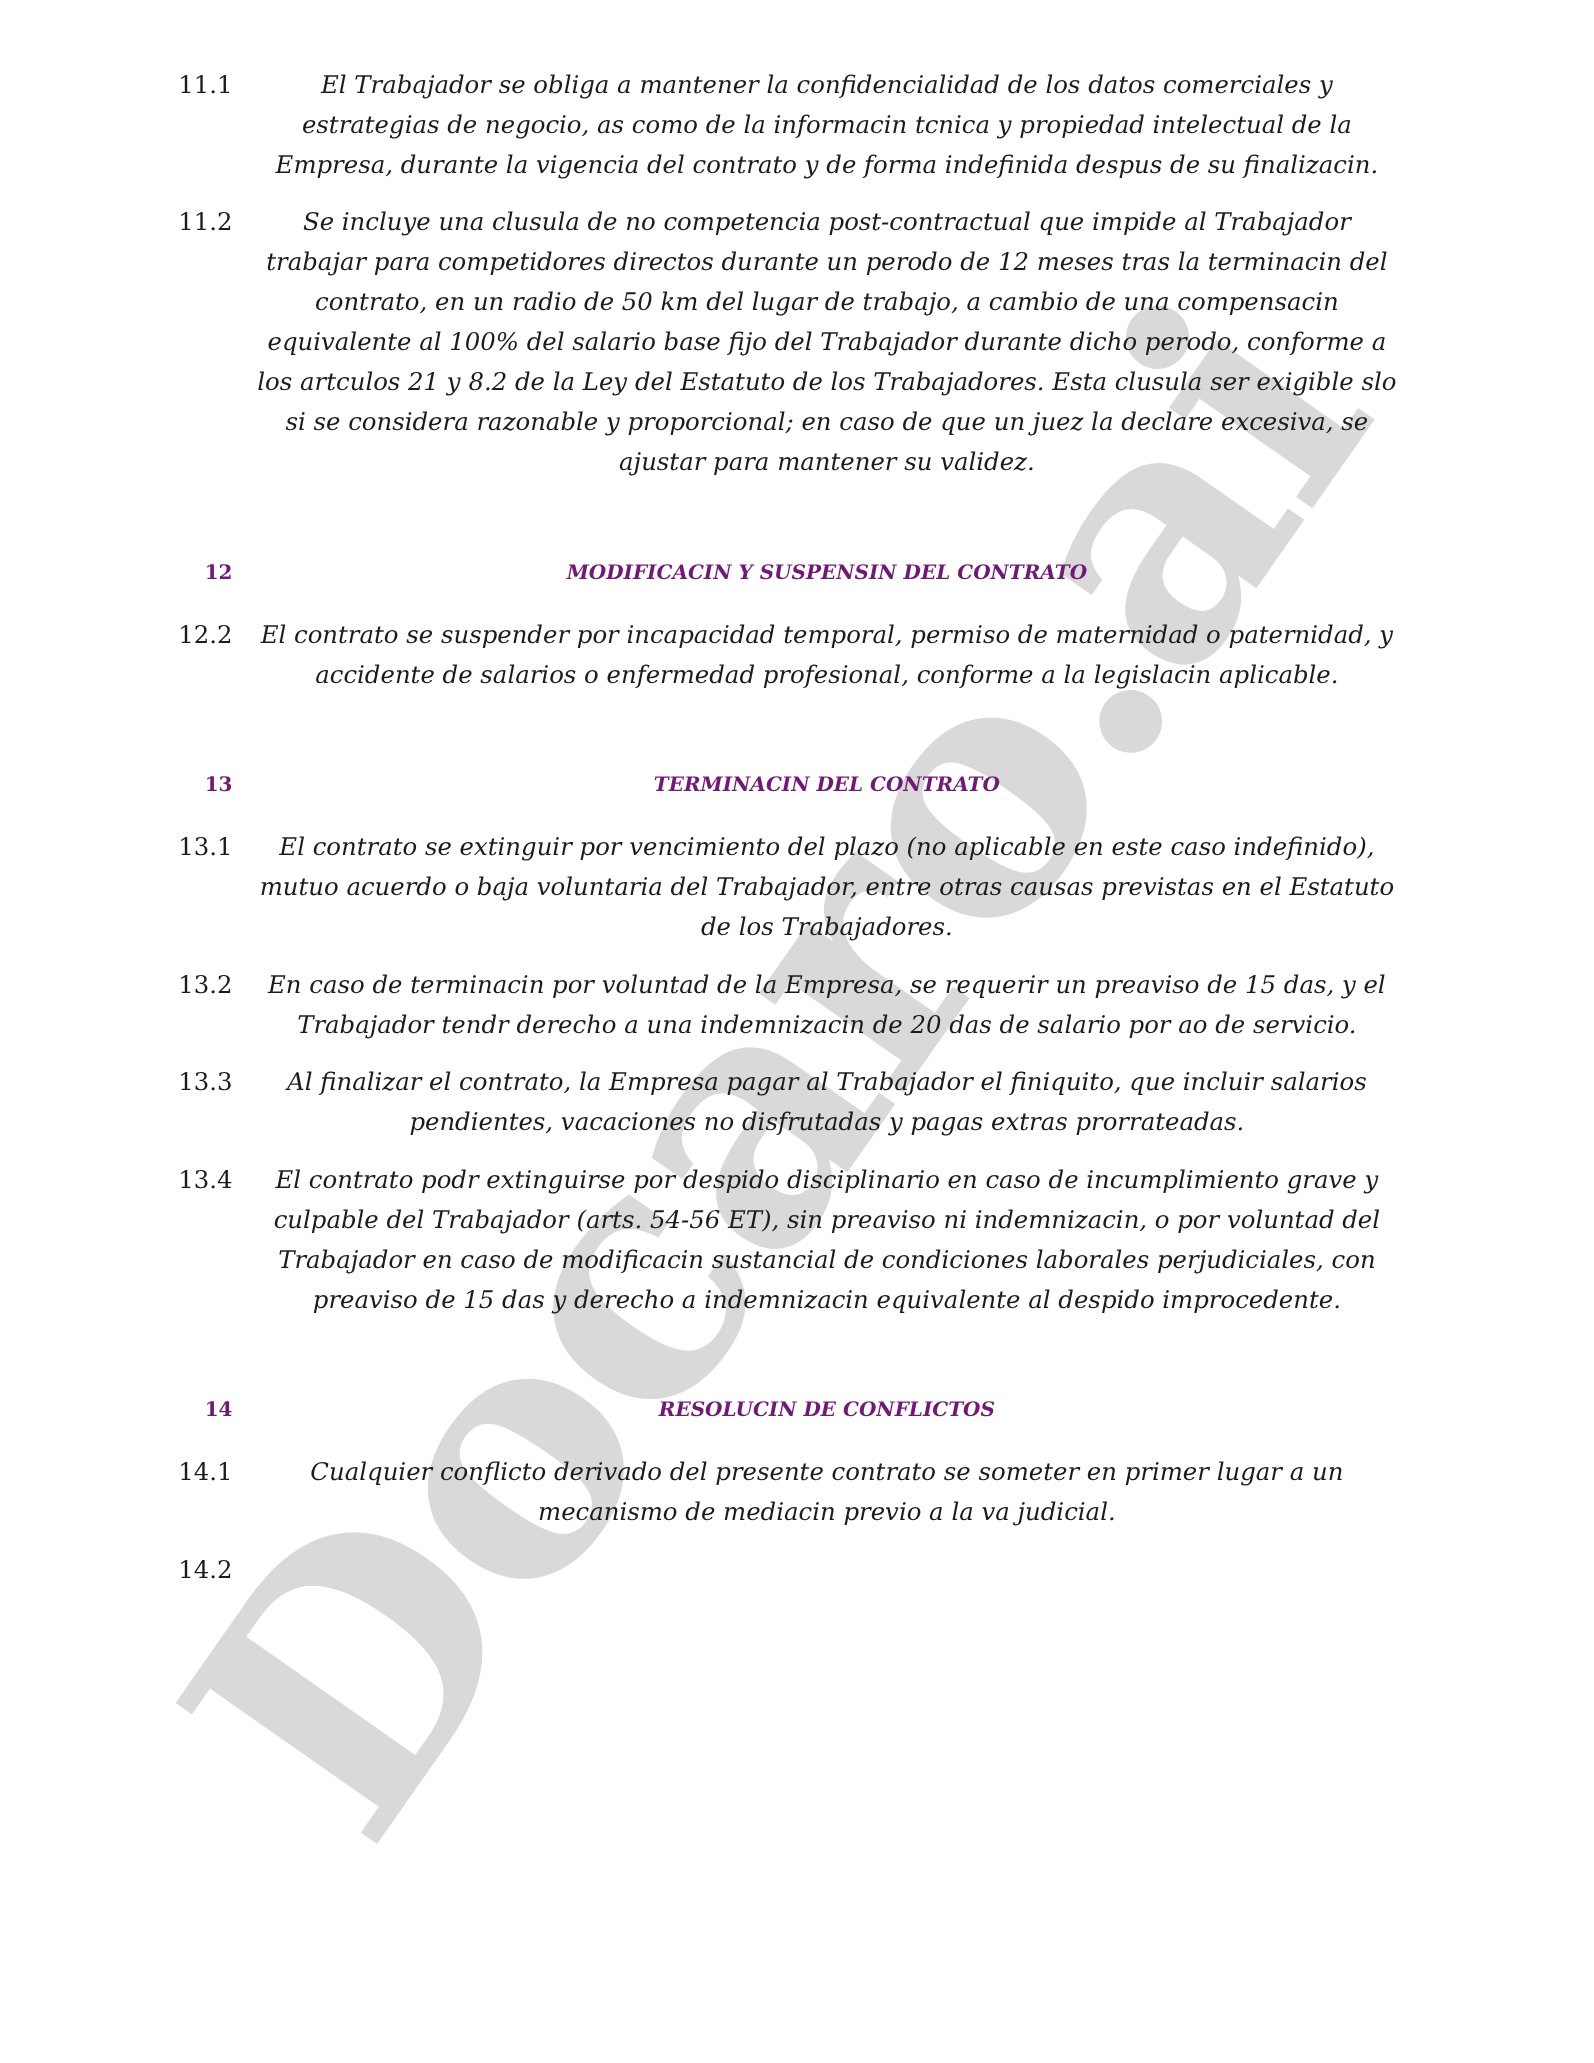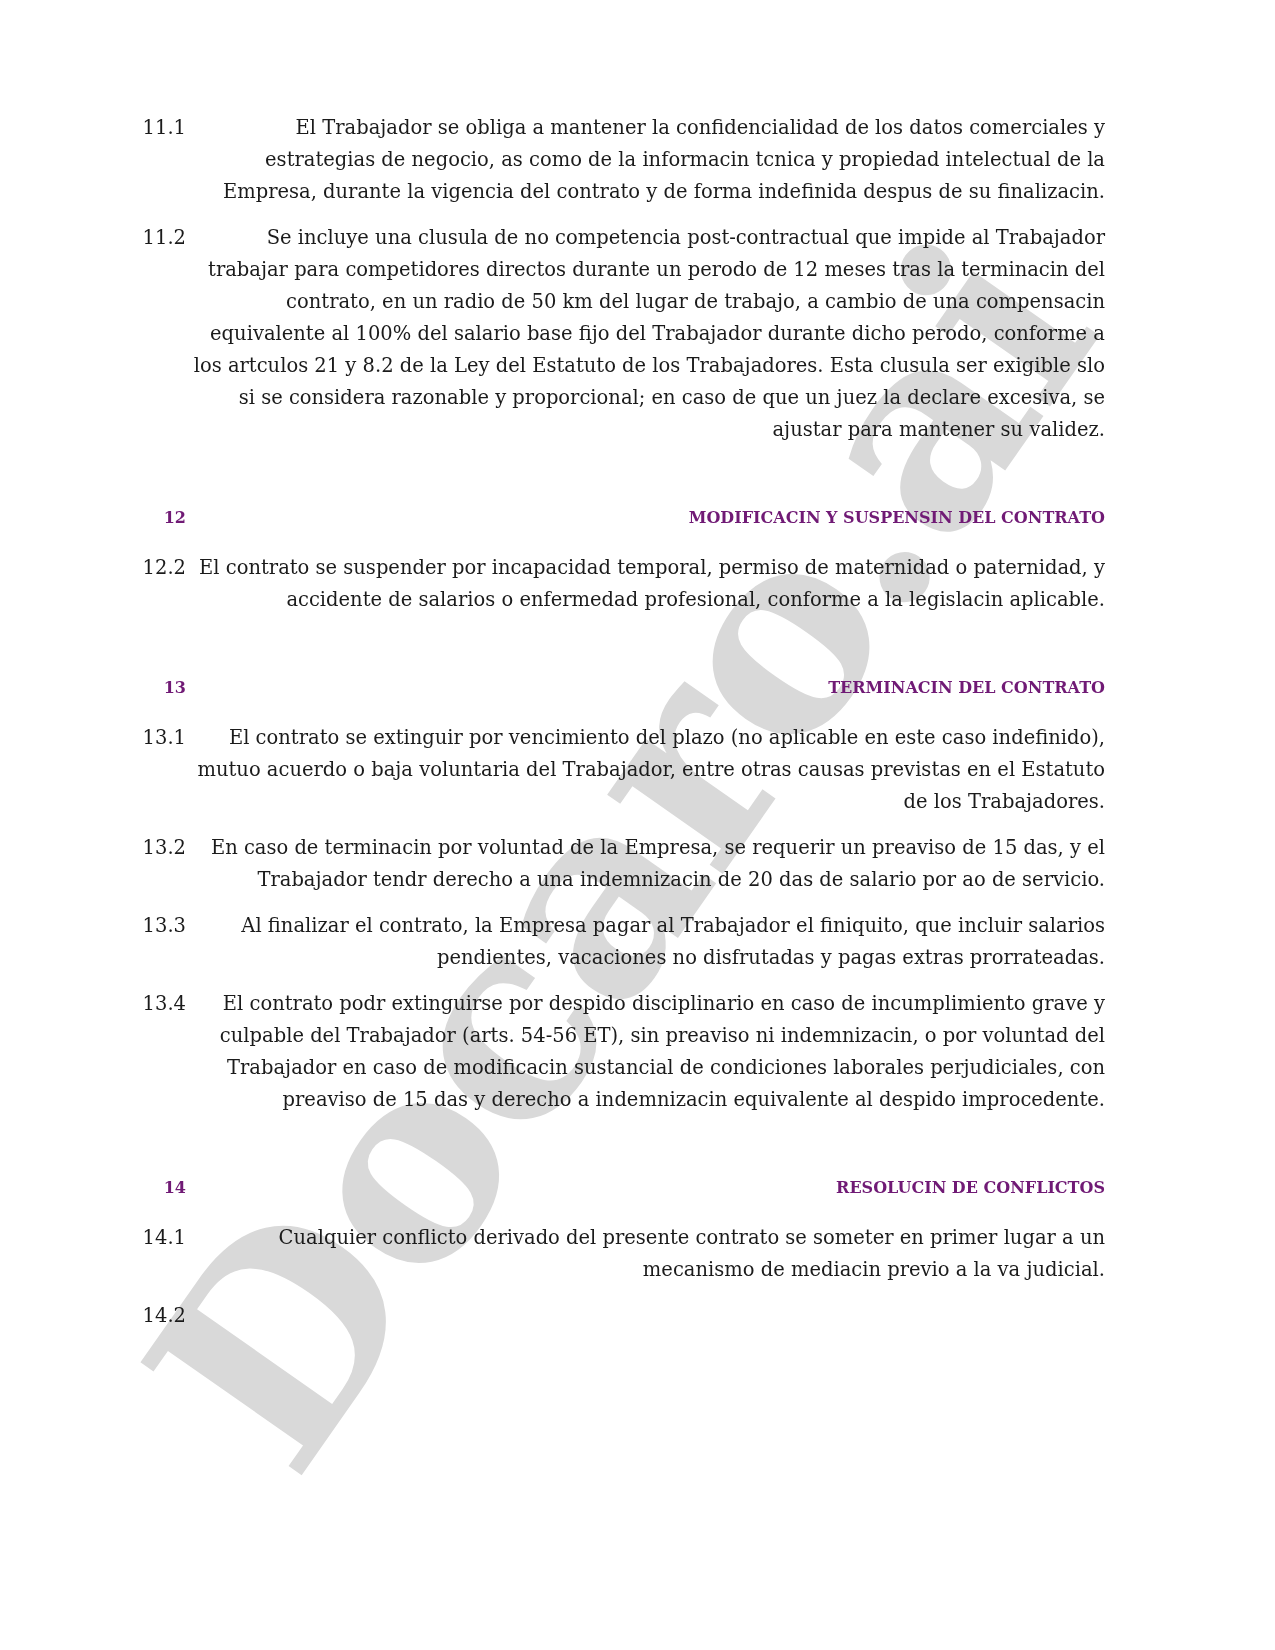--- a/index.html
+++ b/index.html
@@ -29,41 +29,42 @@
     color: #d9d9d9;
     white-space: nowrap;
     z-index: 0;
     letter-spacing: -4px;
     user-select: none;
     pointer-events: none;
   }
   .content {
     position: relative;
     z-index: 1;
-    padding-top: 112px;
+    padding-top: 52px;
   }
   .row {
     display: flex;
     align-items: flex-start;
   }
   .row.clause { margin-bottom: 14px; }
   .row.heading { margin-top: 56px; margin-bottom: 18px; }
   .num {
     flex: 0 0 186px;
     width: 186px;
     text-align: right;
     font-size: 19.5px;
     line-height: 32px;
   }
   .txt {
-    margin-left: 4px;
+    margin-left: 18px;
     width: 915px;
     font-size: 19.5px;
     line-height: 32px;
-    text-align: right;
+    text-align: center;
+    font-style: italic;
   }
   .row.heading .num,
   .row.heading .txt {
     font-weight: 700;
     font-size: 16px;
     color: #701a75;
   }
 </style>
 </head>
 <body>

